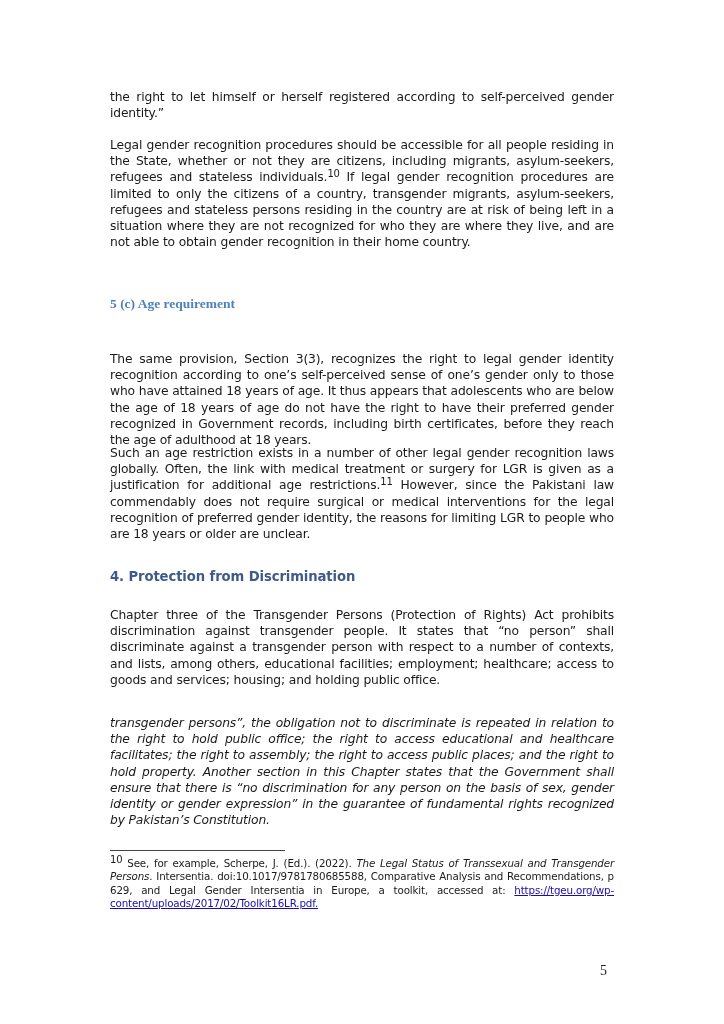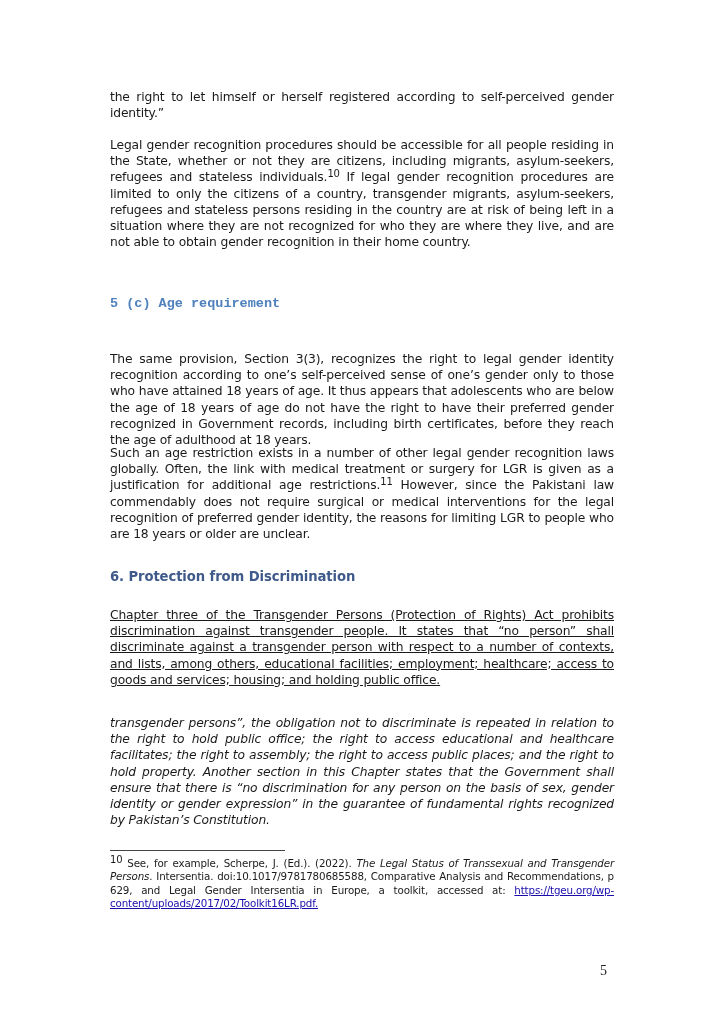--- a/index.html
+++ b/index.html
@@ -1,20 +1,20 @@
 <!DOCTYPE html>
 <html><head>
 <meta charset="utf-8">
 <style>
   html, body { margin: 0; padding: 0; background: #ffffff; }
   body { width: 724px; height: 1024px; position: relative; overflow: hidden; }
   .page { position: absolute; left: 0; top: 0; width: 724px; height: 1024px; background: #fff; }
   .text { position: absolute; left: 110px; width: 504px; font-family: "DejaVu Sans", sans-serif; font-size: 12.3px; line-height: 16.2px; color: #1a1a1a; text-align: justify; letter-spacing: -0.15px; }
   .text p { margin: 0; }
-  .h-age { position: absolute; left: 110px; top: 296px; font-family: Liberation Mono, monospace; font-size: 13.5px; font-weight: bold; color: #4f81bd; }
+  .h-age { position: absolute; left: 110px; top: 296px; font-family: Liberation Serif, serif; font-size: 13.5px; font-weight: bold; color: #4f81bd; }
   .h-disc { position: absolute; left: 110px; top: 569px; font-family: "DejaVu Sans", sans-serif; font-size: 13.2px; font-weight: bold; color: #3f5a8a; letter-spacing: -0.1px; }
   sup { font-size: 10px; line-height: 0; vertical-align: 4px; }
   .rule { position: absolute; left: 110px; top: 850px; width: 175px; height: 1px; background: #444; }
   .fn { position: absolute; left: 110px; width: 504px; font-family: "DejaVu Sans", sans-serif; font-size: 10.3px; line-height: 13.3px; color: #1a1a1a; text-align: justify; letter-spacing: -0.15px; }
   .fn a { color: #1a0dab; text-decoration: underline; }
   .pgnum { position: absolute; left: 600px; top: 963px; font-family: "Liberation Serif", serif; font-size: 14px; color: #222; }
 </style>
 </head>
 <body>
 
@@ -31,23 +31,23 @@
   <div class="h-age">5 (c) Age requirement</div>
 
   <div class="text" style="top:351px;">
     <p>The same provision, Section 3(3), recognizes the right to legal gender identity recognition according to one’s self-perceived sense of one’s gender only to those who have attained 18 years of age. It thus appears that adolescents who are below the age of 18 years of age do not have the right to have their preferred gender recognized in Government records, including birth certificates, before they reach the age of adulthood at 18 years.</p>
   </div>
 
   <div class="text" style="top:445px;">
     <p><span>Such an age restriction exists in a number of other legal gender recognition laws globally. Often, the link with medical treatment or surgery for LGR is given as a justification for additional age restrictions.</span><sup>11</sup><span> However, since the Pakistani law commendably does not require surgical or medical interventions for the legal recognition of preferred gender identity, the reasons for limiting LGR to people who are 18 years or older are unclear.</span></p>
   </div>
 
-  <div class="h-disc">6. Protection from Discrimination</div>
+  <div class="h-disc">4. Protection from Discrimination</div>
 
-  <div class="text" style="top:607px;text-decoration:underline;">
+  <div class="text" style="top:607px;">
     <p>Chapter three of the Transgender Persons (Protection of Rights) Act prohibits discrimination against transgender people. It states that “no person” shall discriminate against a transgender person with respect to a number of contexts, and lists, among others, educational facilities; employment; healthcare; access to goods and services; housing; and holding public office.</p>
   </div>
 
   <div class="text" style="top:715px;font-style:italic;">
     <p>transgender persons”, the obligation not to discriminate is repeated in relation to the right to hold public office; the right to access educational and healthcare facilitates; the right to assembly; the right to access public places; and the right to hold property. Another section in this Chapter states that the Government shall ensure that there is “no discrimination for any person on the basis of sex, gender identity or gender expression” in the guarantee of fundamental rights recognized by Pakistan’s Constitution.</p>
   </div>
 
   <div class="rule"></div>
 
   <div class="fn" style="top:857px;">

